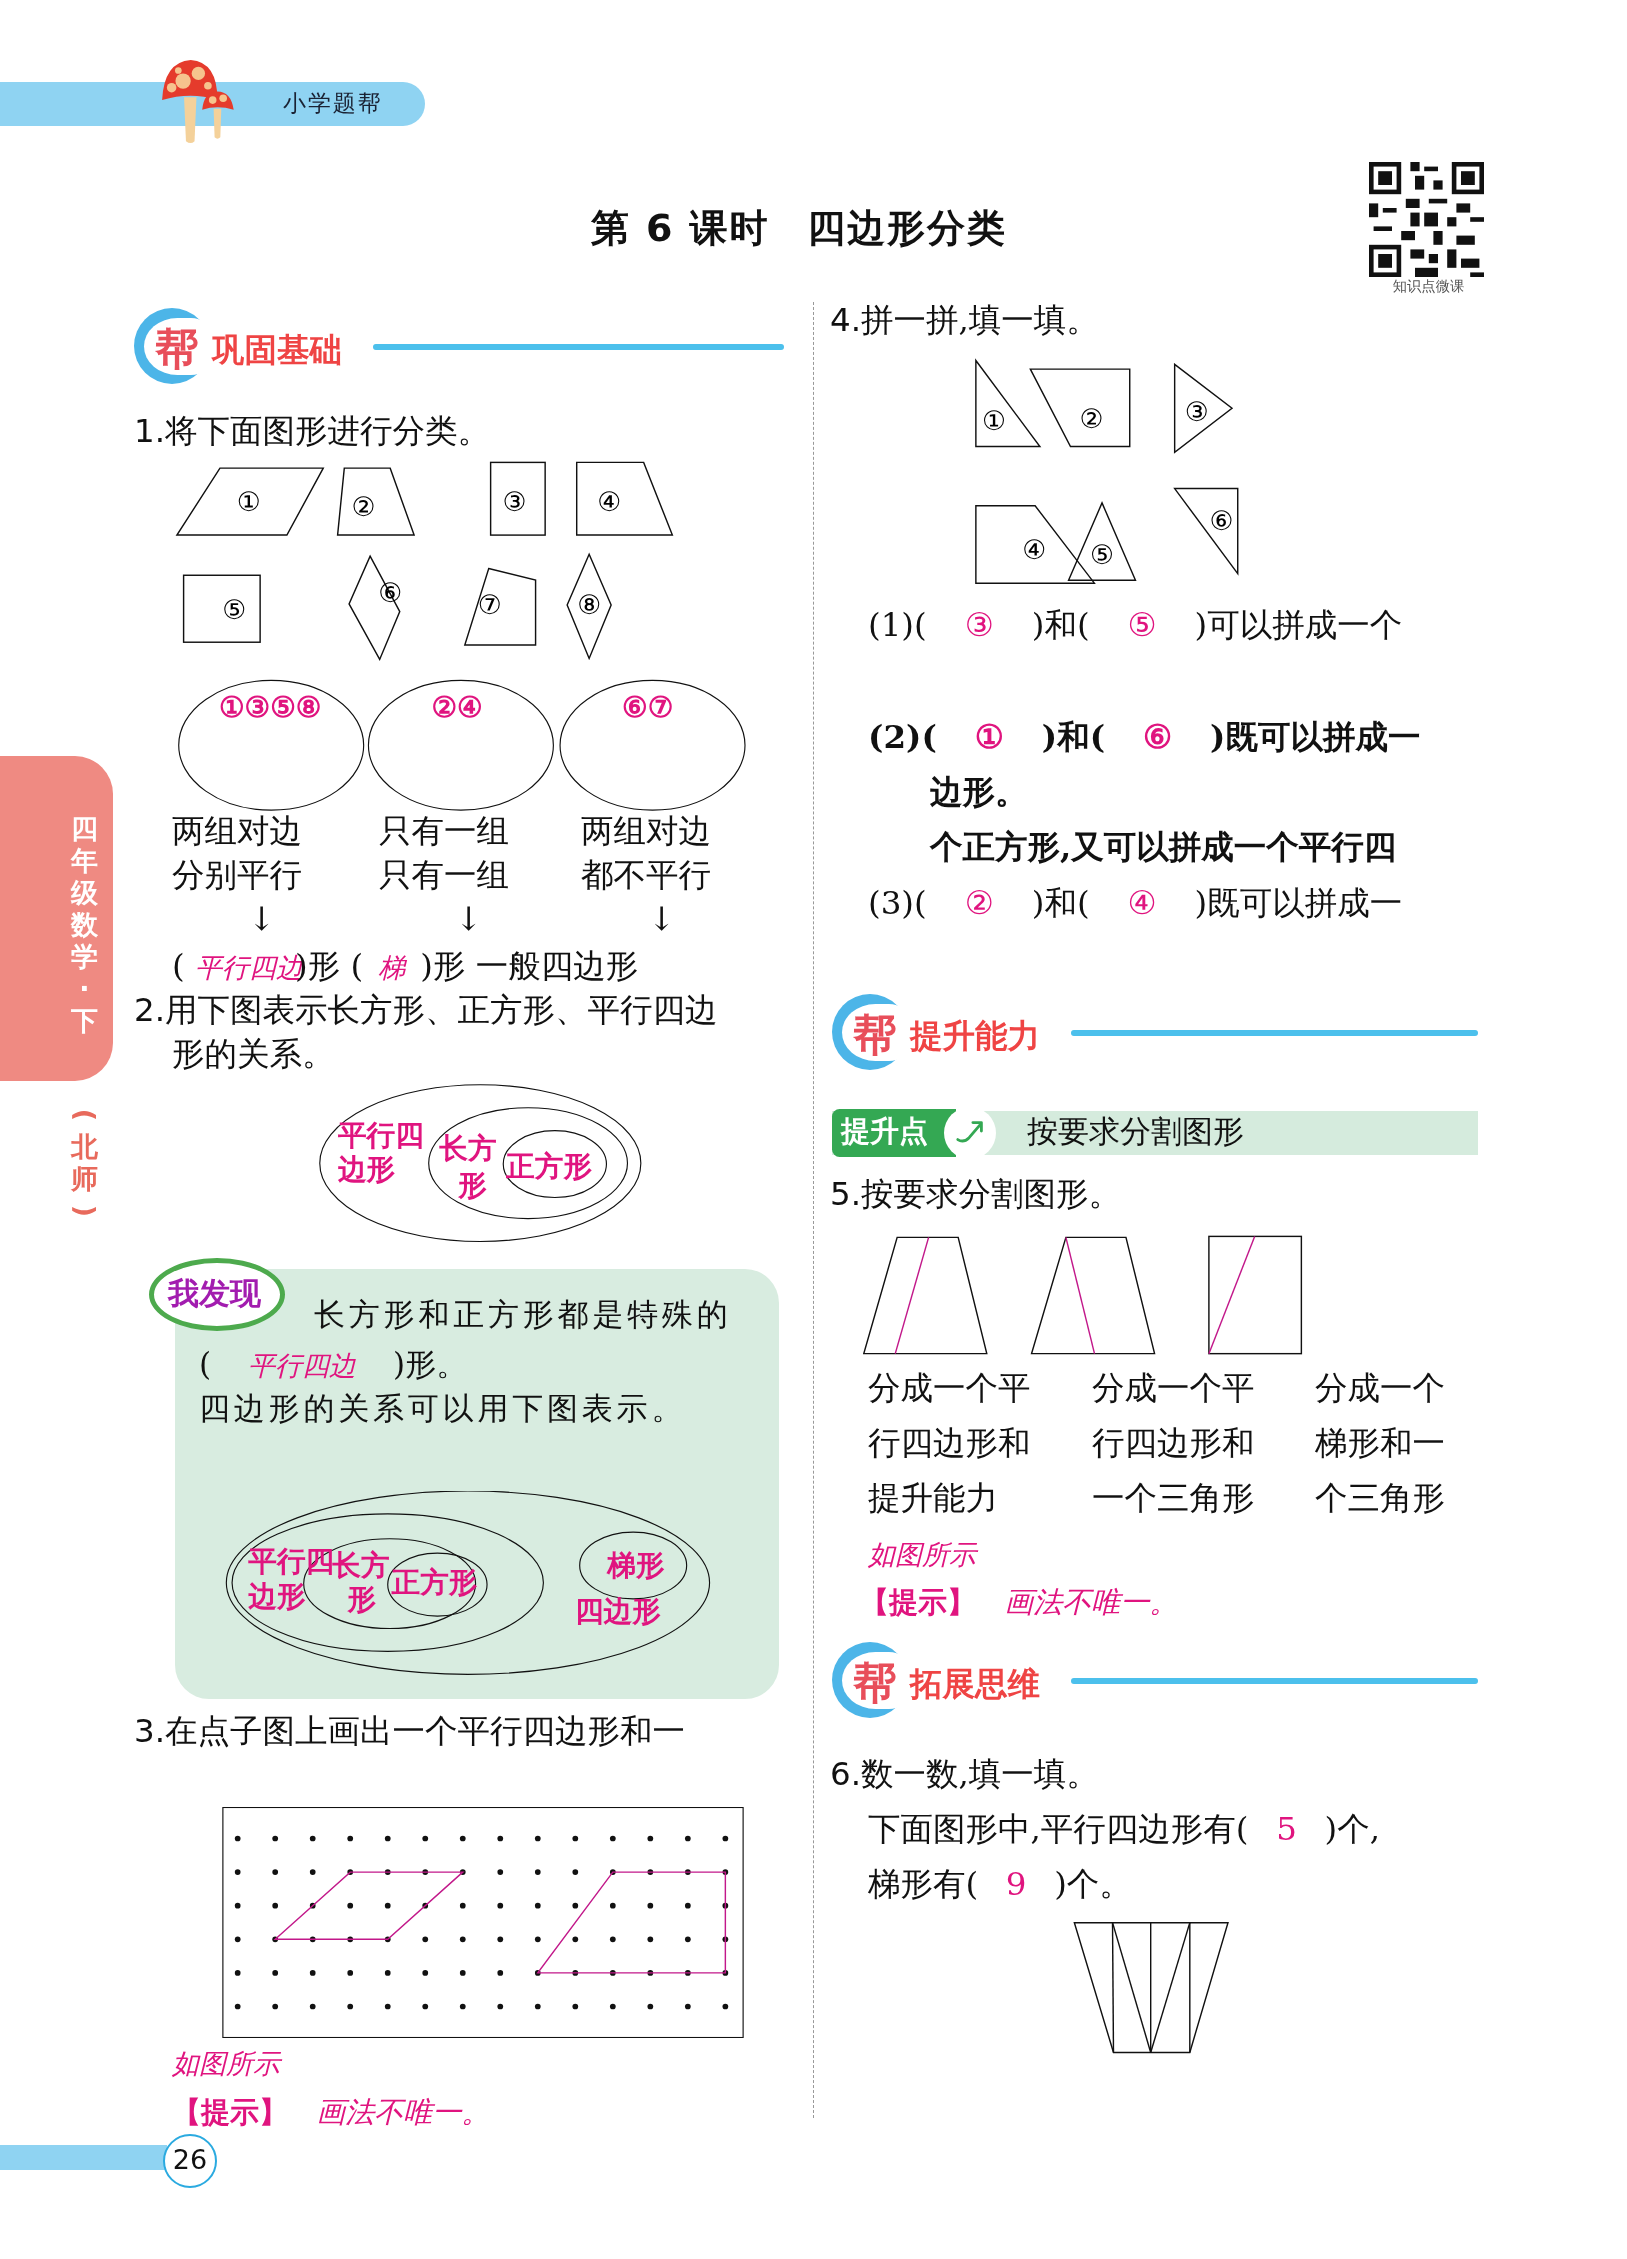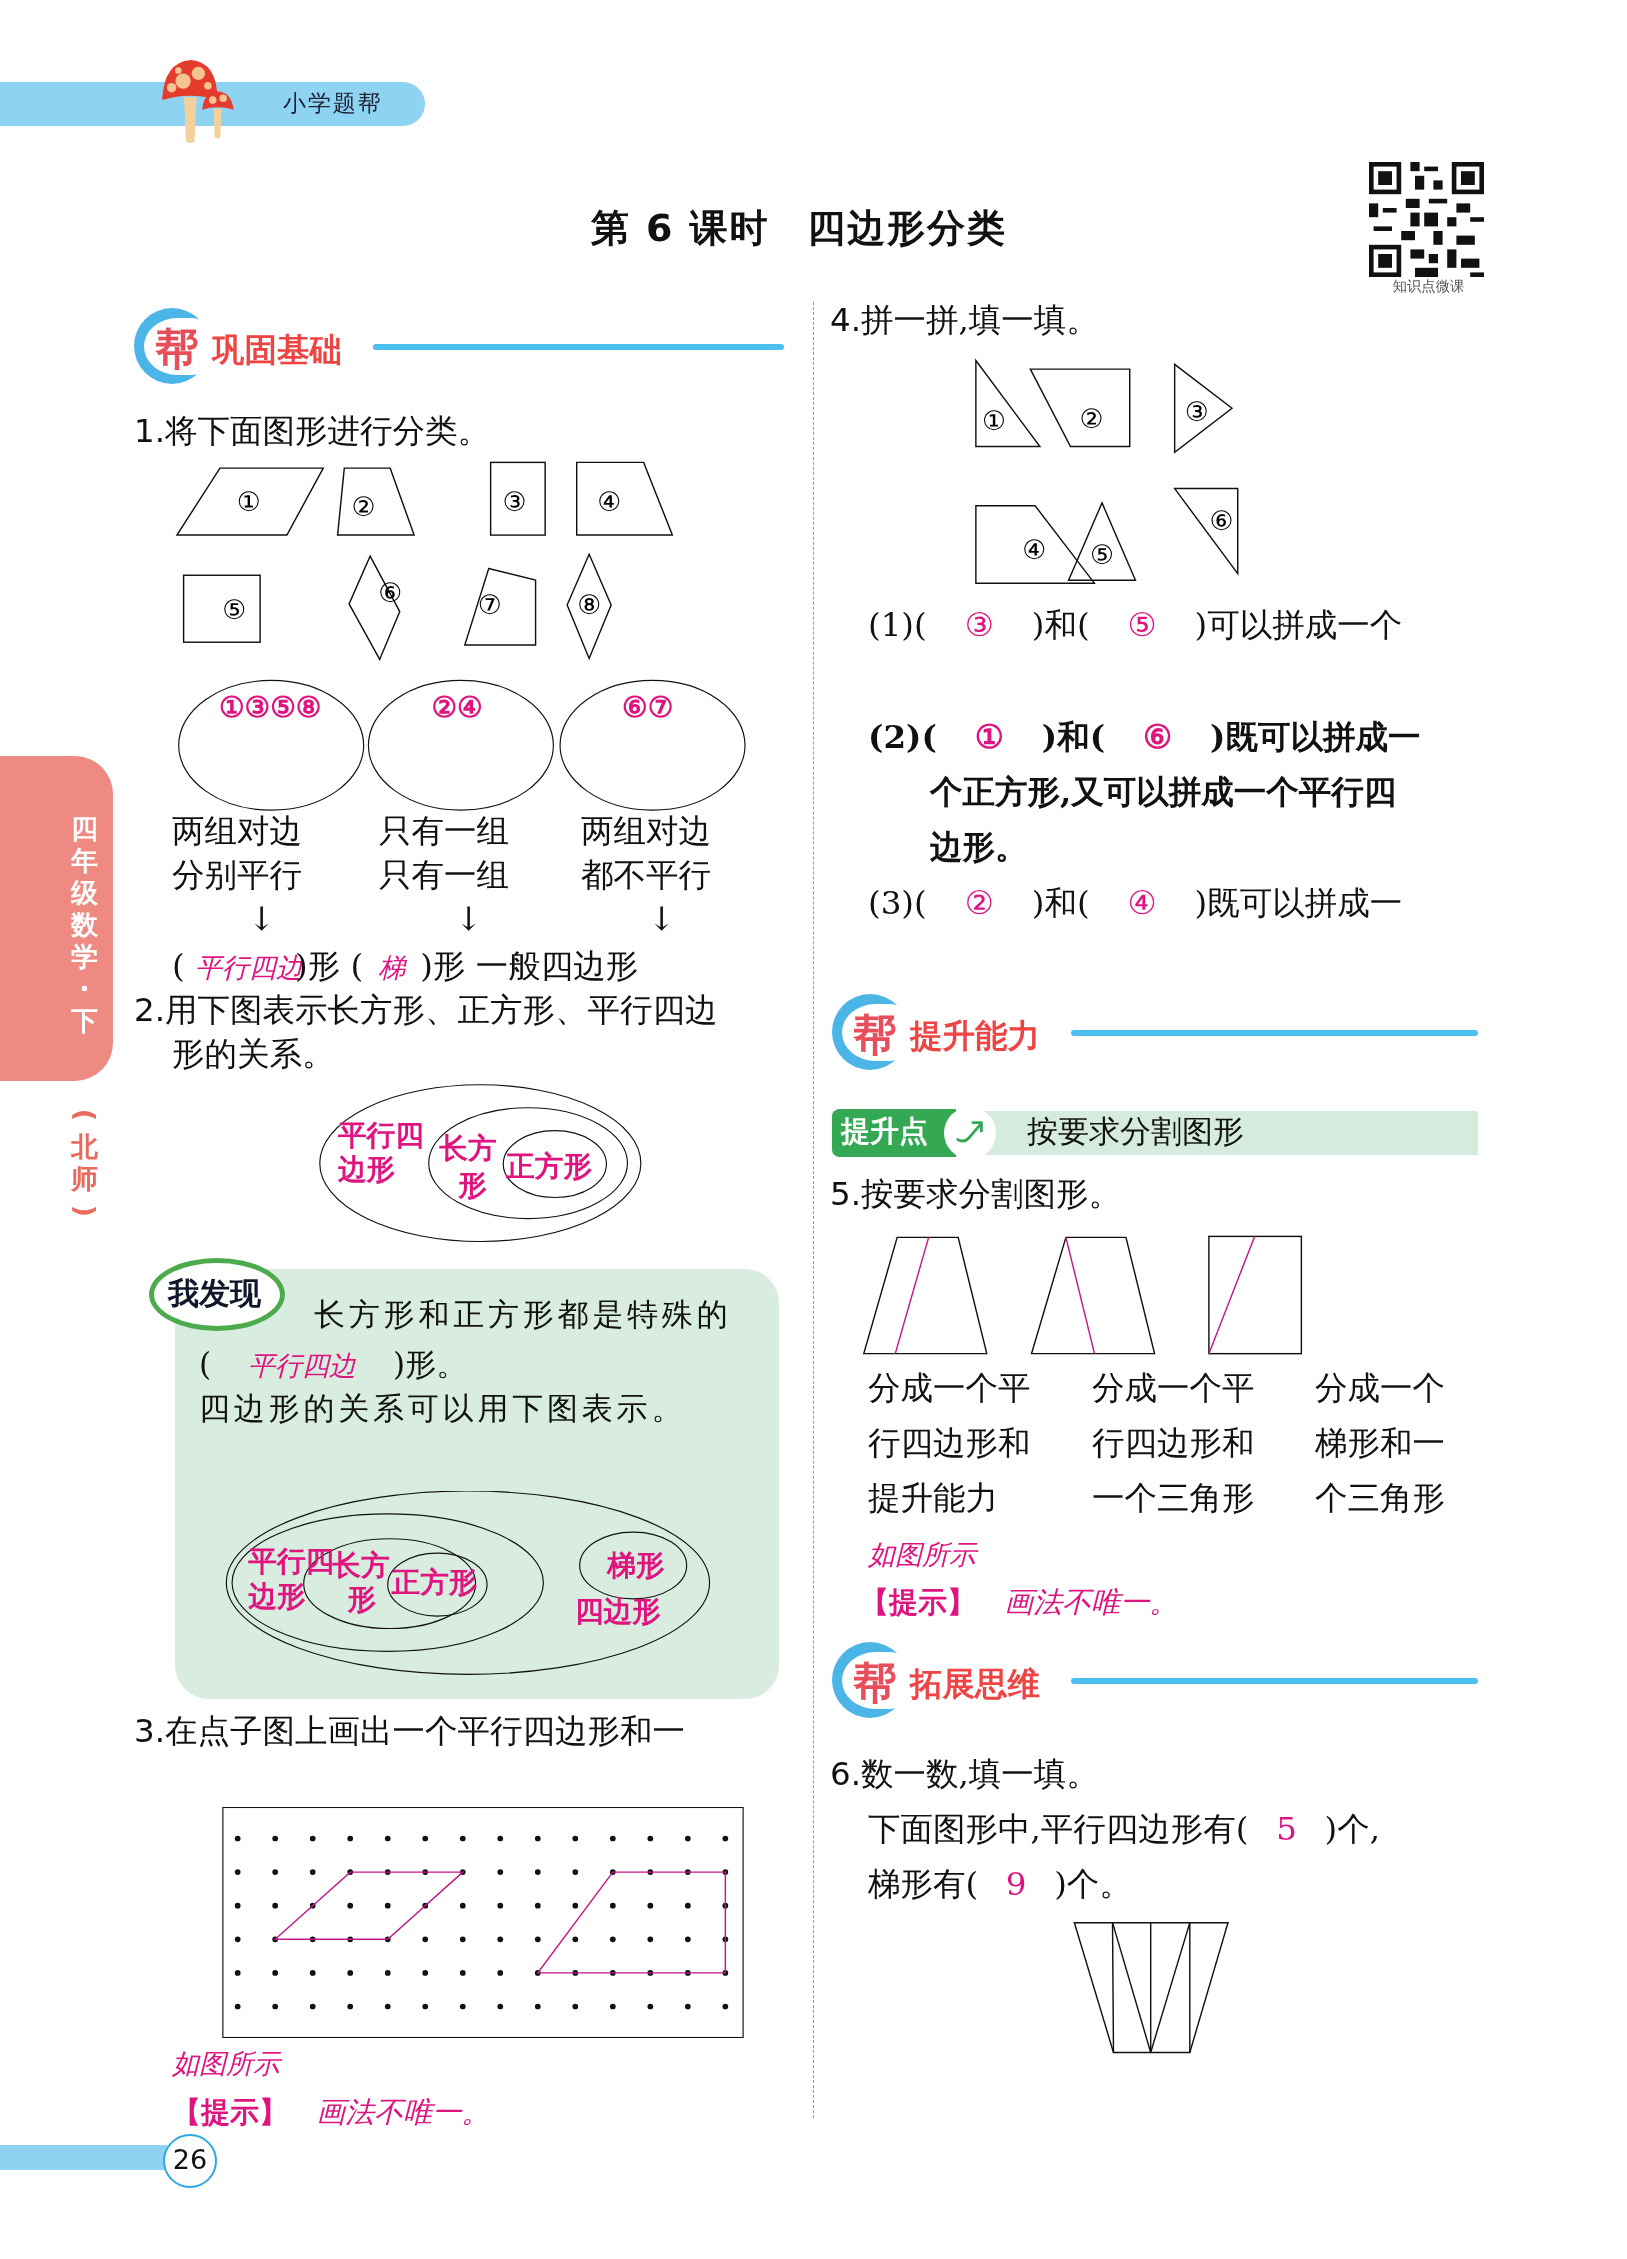--- a/index.html
+++ b/index.html
@@ -32,21 +32,21 @@
   .q-num { font-family: "DejaVu Sans", sans-serif; }
 
   .divider { left: 813px; top: 302px; width: 0; height: 1816px; border-left: 1.9px dashed #999; }
 
   .side-tab { left: 0; top: 756px; width: 113px; height: 325px; background: #ef8a82; border-radius: 0 38px 38px 0; }
   .side-tab-text { left: 69px; top: 813px; width: 31px; font-size: 27px; font-weight: bold; color: #fff; line-height: 32px; text-align: center; font-family: "DejaVu Sans", sans-serif; }
   .side-edition { left: 69px; top: 1099px; width: 31px; font-size: 27px; font-weight: bold; color: #e86a5c; line-height: 32px; text-align: center; font-family: "DejaVu Sans", sans-serif; }
 
   .discover-box { left: 175px; top: 1269px; width: 604px; height: 430px; background: #d8ece0; border-radius: 34px; }
   .discover-bubble { left: 149px; top: 1258px; width: 136px; height: 73px; border: 5.7px solid #4daa4d; border-radius: 50%; background: #fff; }
-  .discover-label { left: 168px; top: 1273px; font-size: 31px; font-weight: bold; color: #0f172a; font-family: "DejaVu Sans", sans-serif; }
+  .discover-label { left: 168px; top: 1273px; font-size: 31px; font-weight: bold; color: #a21caf; font-family: "DejaVu Sans", sans-serif; }
 
   .point-bar { left: 832px; top: 1111px; width: 646px; height: 44px; background: #d5ebdd; }
   .point-badge { left: 832px; top: 1109px; width: 124px; height: 48px; background: #34a853; border-radius: 7.6px 0 0 7.6px; }
   .point-badge-label { left: 841px; top: 1112px; font-size: 29px; font-weight: bold; color: #fff; font-family: "DejaVu Sans", sans-serif; }
   .point-arrow-circ { left: 944px; top: 1107px; width: 52px; height: 52px; background: #fff; border-radius: 50%; }
   .point-title { left: 1027px; top: 1111px; font-size: 31px; }
 
   .bottom-bar { left: 0; top: 2145px; width: 167px; height: 25px; background: #8fd3f2; }
   .page-num { left: 163px; top: 2134px; width: 54px; height: 54px; border: 2.9px solid #2aaae0; border-radius: 50%; background: #fff; font-size: 27px; font-family: "DejaVu Sans", sans-serif; text-align: center; line-height: 48px; }
 
@@ -367,22 +367,22 @@
     <text x="293" y="230">⑤</text>
     <text x="418" y="194">⑥</text>
   </g>
 </svg>
 
 <div class="abs q-text" style="left:868px;top:598px;width:631px;line-height:55px;">
   <div style="white-space:nowrap;"><span>(1)</span>(<span class="magenta fill" style="width:105px;">③</span><span>)和(</span><span class="magenta fill" style="width:105px;">⑤</span><span>)可以拼成一个</span></div>
 </div>
 <div class="abs q-text" style="left:868px;top:709px;width:631px;line-height:55px;font-weight:bold;">
   <div style="white-space:nowrap;"><span>(2)</span>(<span class="magenta fill" style="width:105px;">①</span><span>)和(</span><span class="magenta fill" style="width:105px;">⑥</span><span>)既可以拼成一</span></div>
+  <div style="padding-left:62px;">边形。</div>
   <div style="padding-left:62px;white-space:nowrap;">个正方形,又可以拼成一个平行四</div>
-  <div style="padding-left:62px;">边形。</div>
 </div>
 <div class="abs q-text" style="left:868px;top:876px;width:631px;line-height:55px;">
   <div style="white-space:nowrap;"><span>(3)</span>(<span class="magenta fill" style="width:105px;">②</span><span>)和(</span><span class="magenta fill" style="width:105px;">④</span><span>)既可以拼成一</span></div>
 </div>
 
 <div class="abs sec-head" style="left:832px;top:994px;width:650px;">
   <div class="sec-badge"></div>
     <div class="sec-badge-inner"></div>
   <div class="sec-bang">帮</div>
   <div class="sec-title">提升能力</div>

